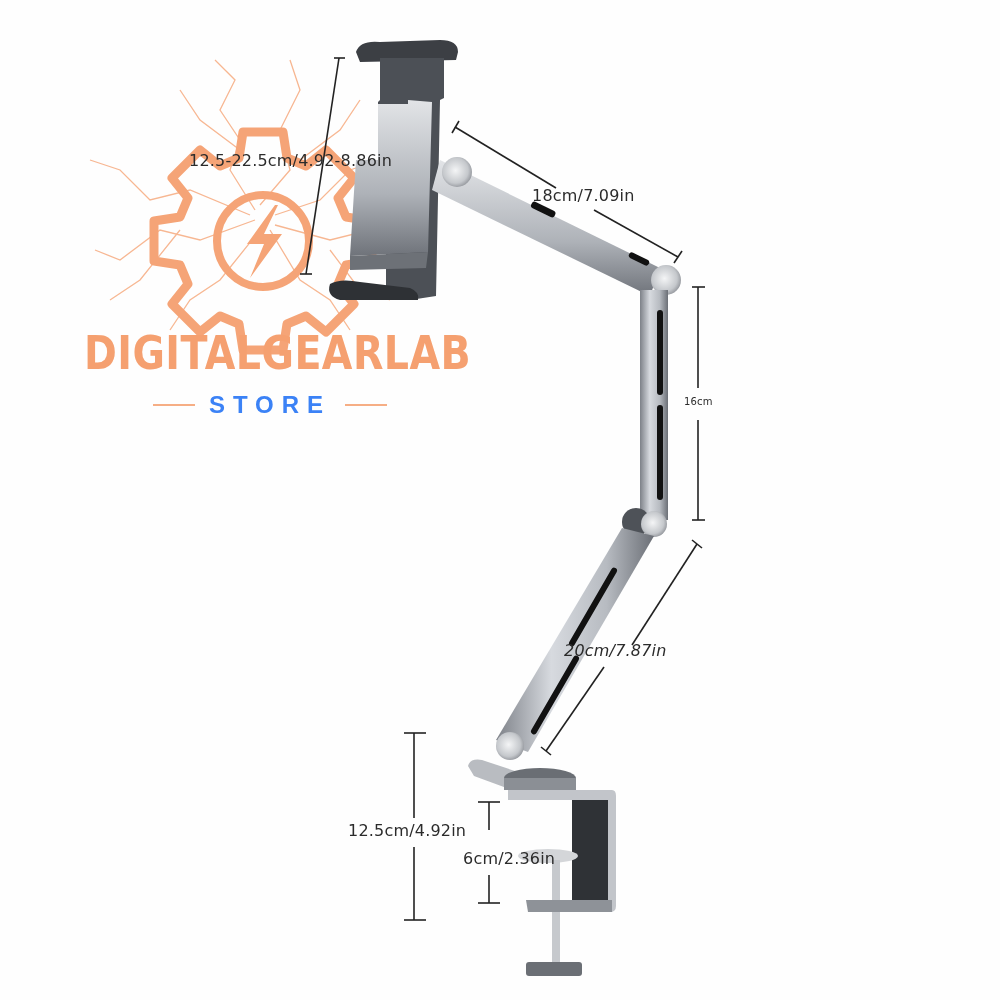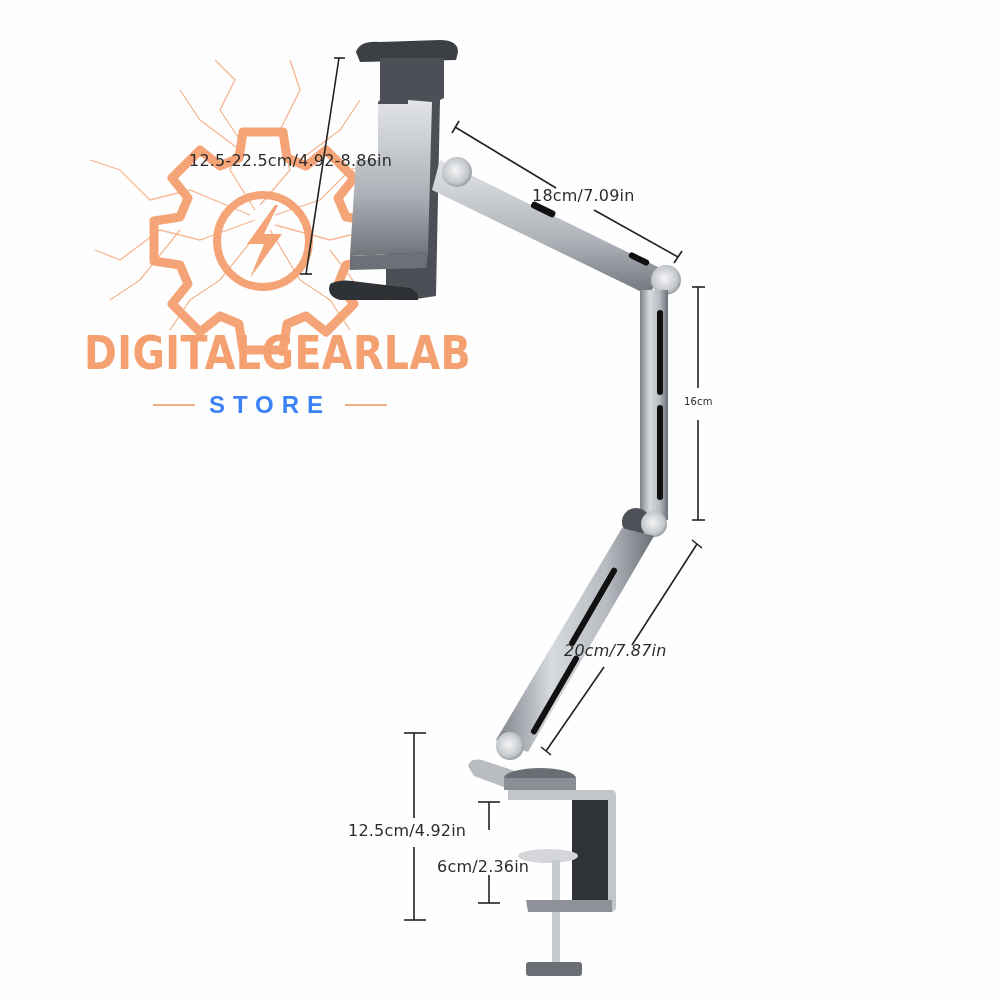--- a/index.html
+++ b/index.html
@@ -161,14 +161,14 @@
     <div class="store-line"></div>
     <div class="store">STORE</div>
     <div class="store-line"></div>
   </div>
 
   <div class="label" style="left:189px; top:153px;">12.5-22.5cm/4.92-8.86in</div>
   <div class="label" style="left:532px; top:188px;">18cm/7.09in</div>
   <div class="label small" style="left:684px; top:397px;">16cm</div>
   <div class="label" style="left:564px; top:643px;font-style:italic;">20cm/7.87in</div>
   <div class="label" style="left:348px; top:823px;">12.5cm/4.92in</div>
-  <div class="label" style="left:437px; top:851px;margin-top:8px;">6cm/2.36in</div>
+  <div class="label" style="left:463px; top:851px;">6cm/2.36in</div>
 </div>
 
 </body></html>

